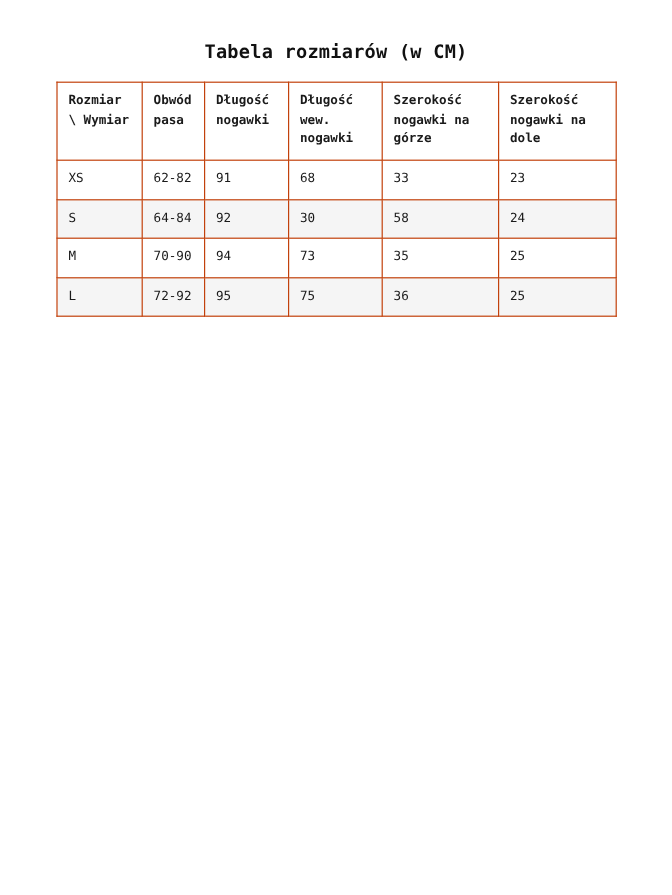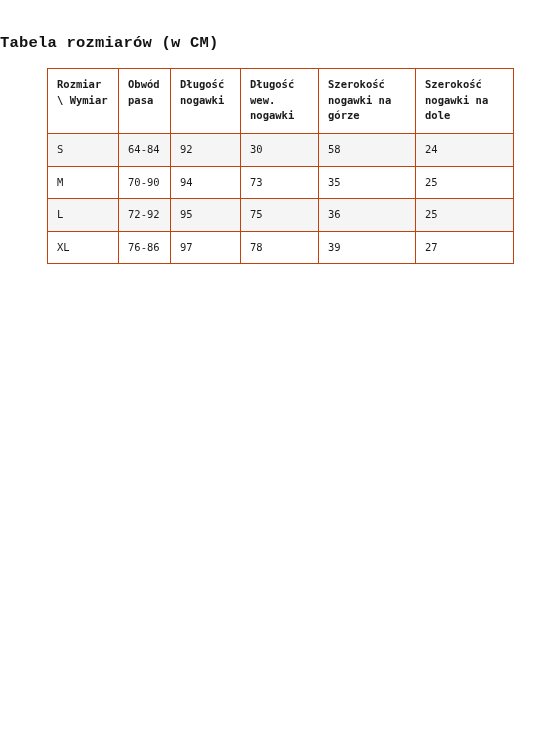--- a/index.html
+++ b/index.html
@@ -18,26 +18,26 @@
     position: relative;
     width: 560px;
     height: 746px;
     box-sizing: border-box;
   }
   .title {
     position: absolute;
     left: 0;
     top: 33px;
     width: 560px;
+    text-align: center;
     font-size: 15.5px;
     font-weight: bold;
     letter-spacing: 0.2px;
     line-height: 20px;
     color: #111111;
-    font-family: Liberation Mono, monospace;
   }
   .table-wrap {
     position: absolute;
     left: 47px;
     top: 68px;
     width: 466px;
   }
   table.size-table {
     border-collapse: collapse;
     width: 466px;
@@ -98,20 +98,28 @@
         <tr>
           <th>Rozmiar \ Wymiar</th>
           <th>Obwód pasa</th>
           <th>Długość nogawki</th>
           <th>Długość wew. nogawki</th>
           <th>Szerokość nogawki na górze</th>
           <th>Szerokość nogawki na dole</th>
         </tr>
       </thead>
       <tbody>
+        <tr class="plain">
+          <td>XS</td>
+          <td>62-82</td>
+          <td>91</td>
+          <td>68</td>
+          <td>33</td>
+          <td>23</td>
+        </tr>
         <tr class="alt">
           <td>S</td>
           <td>64-84</td>
           <td>92</td>
           <td>30</td>
           <td>58</td>
           <td>24</td>
         </tr>
         <tr class="plain">
           <td>M</td>
@@ -122,25 +130,17 @@
           <td>25</td>
         </tr>
         <tr class="alt">
           <td>L</td>
           <td>72-92</td>
           <td>95</td>
           <td>75</td>
           <td>36</td>
           <td>25</td>
         </tr>
-        <tr class="plain">
-          <td>XL</td>
-          <td>76-86</td>
-          <td>97</td>
-          <td>78</td>
-          <td>39</td>
-          <td>27</td>
-        </tr>
       </tbody>
     </table>
   </div>
 
 </div>
 
 </body></html>

